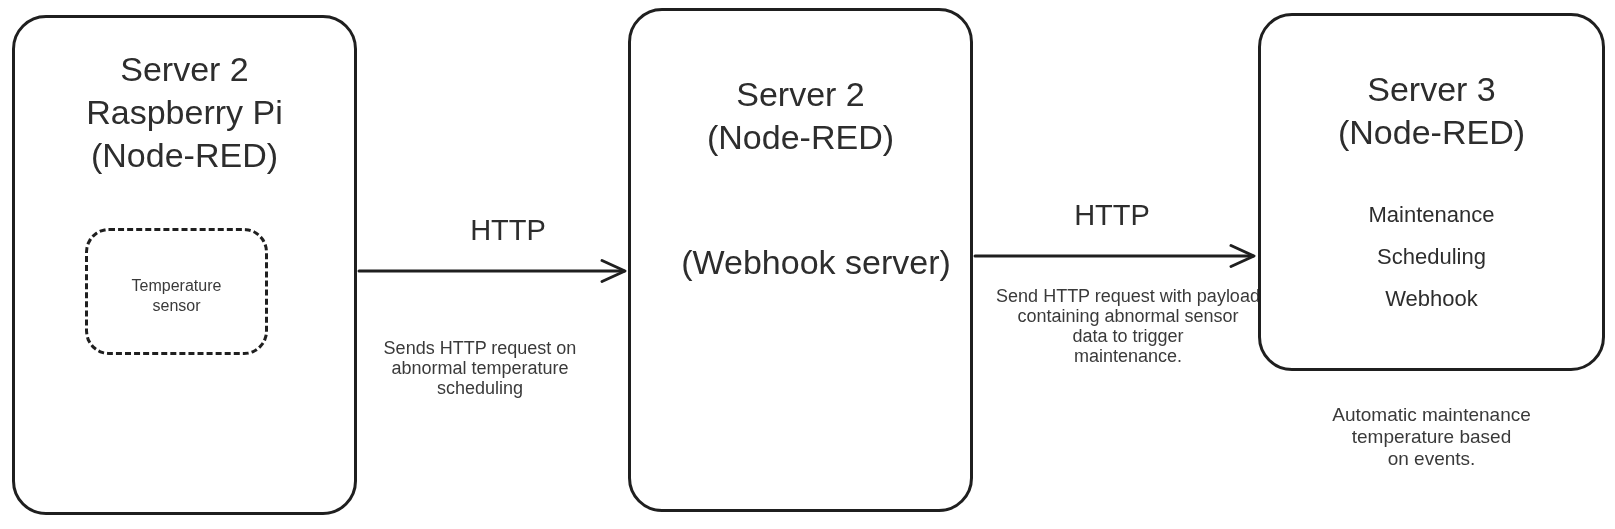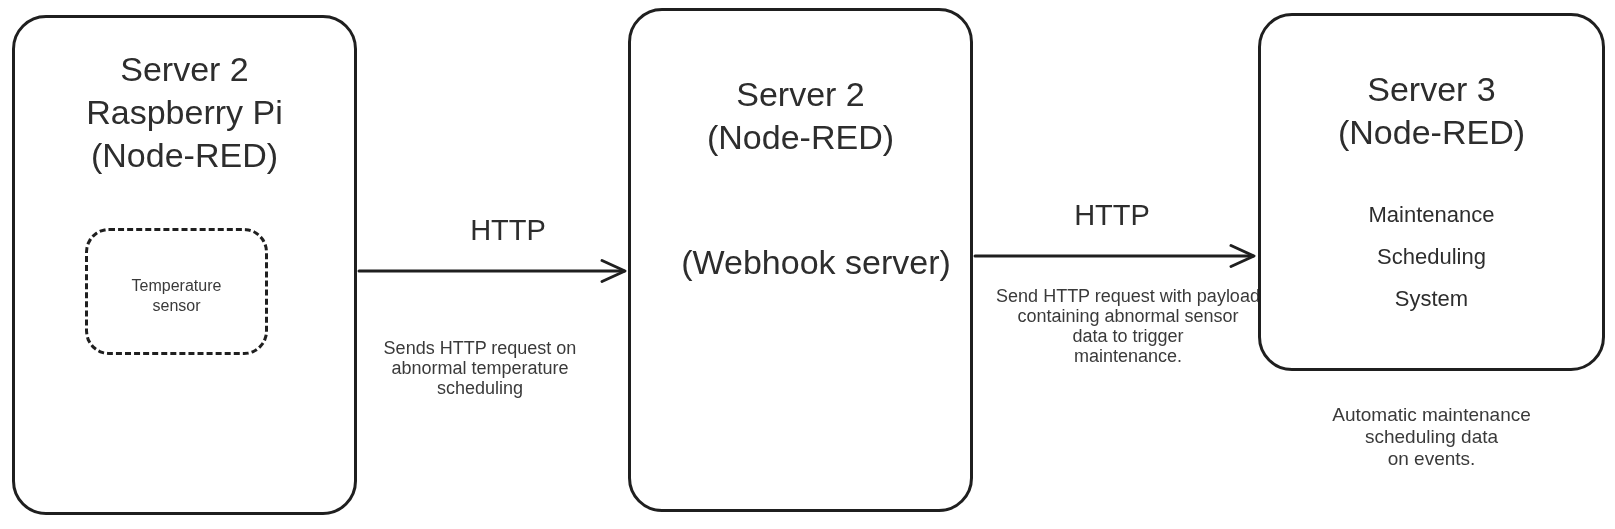--- a/index.html
+++ b/index.html
@@ -142,22 +142,22 @@
   </div>
 
   <div class="node node-right">
     <div class="block title t-right">
       <div>Server 3</div>
       <div>(Node-RED)</div>
     </div>
     <div class="block system-right">
       <div>Maintenance</div>
       <div>Scheduling</div>
-      <div>System</div>
+      <div>Webhook</div>
     </div>
     <div class="block note-right">
       <div>Automatic maintenance</div>
-      <div>scheduling data</div>
+      <div>temperature based</div>
       <div>on events.</div>
     </div>
   </div>
 
 </div>
 
 </body></html>

